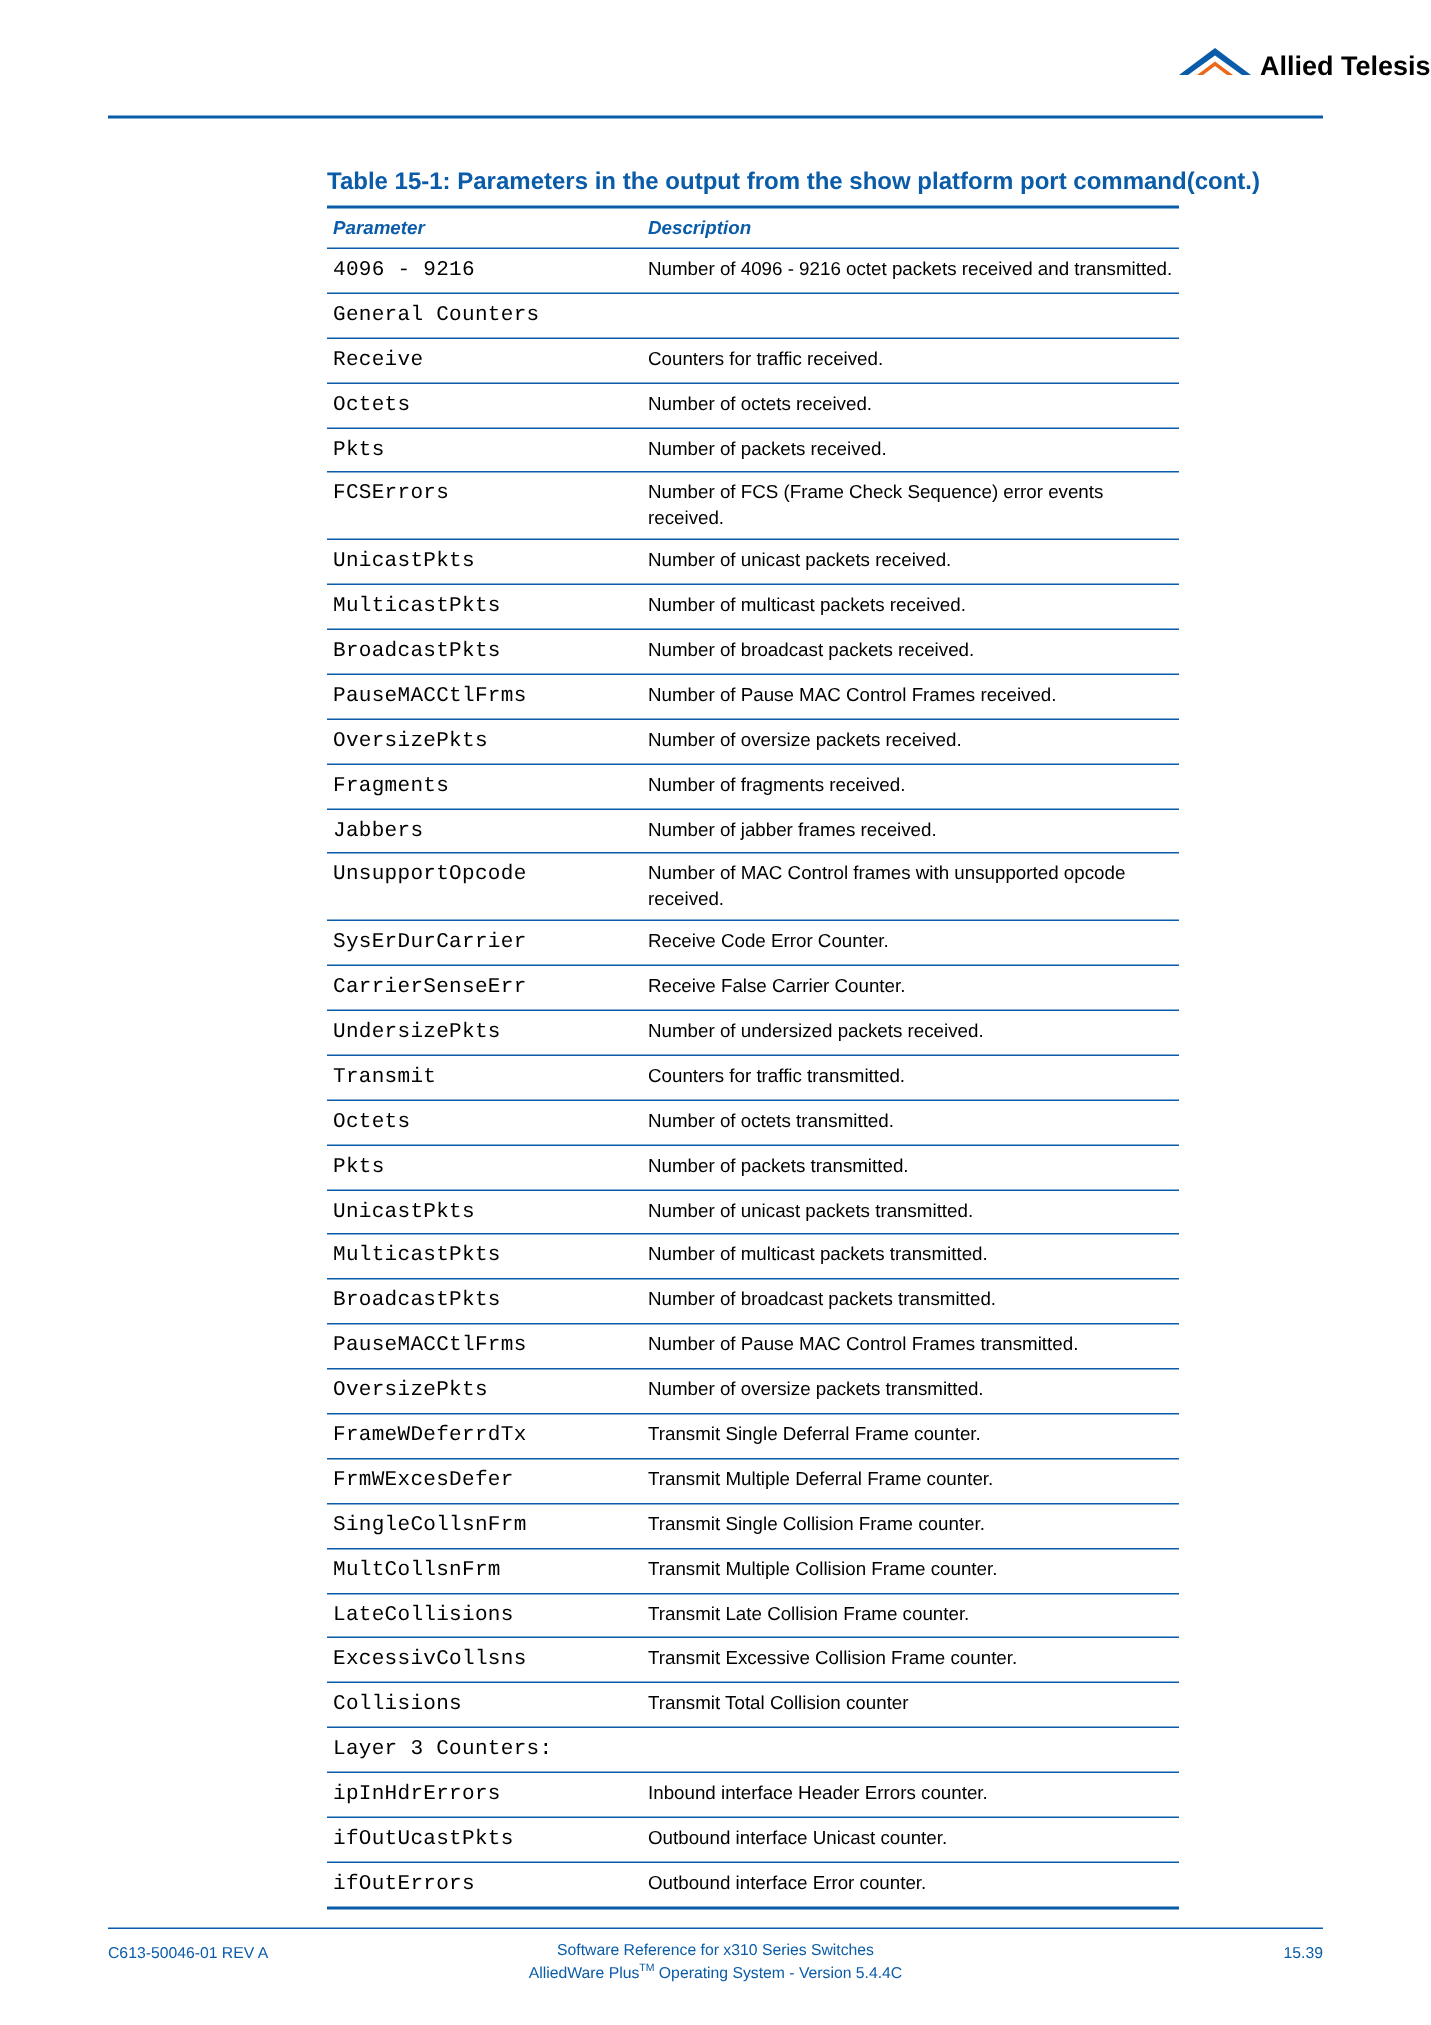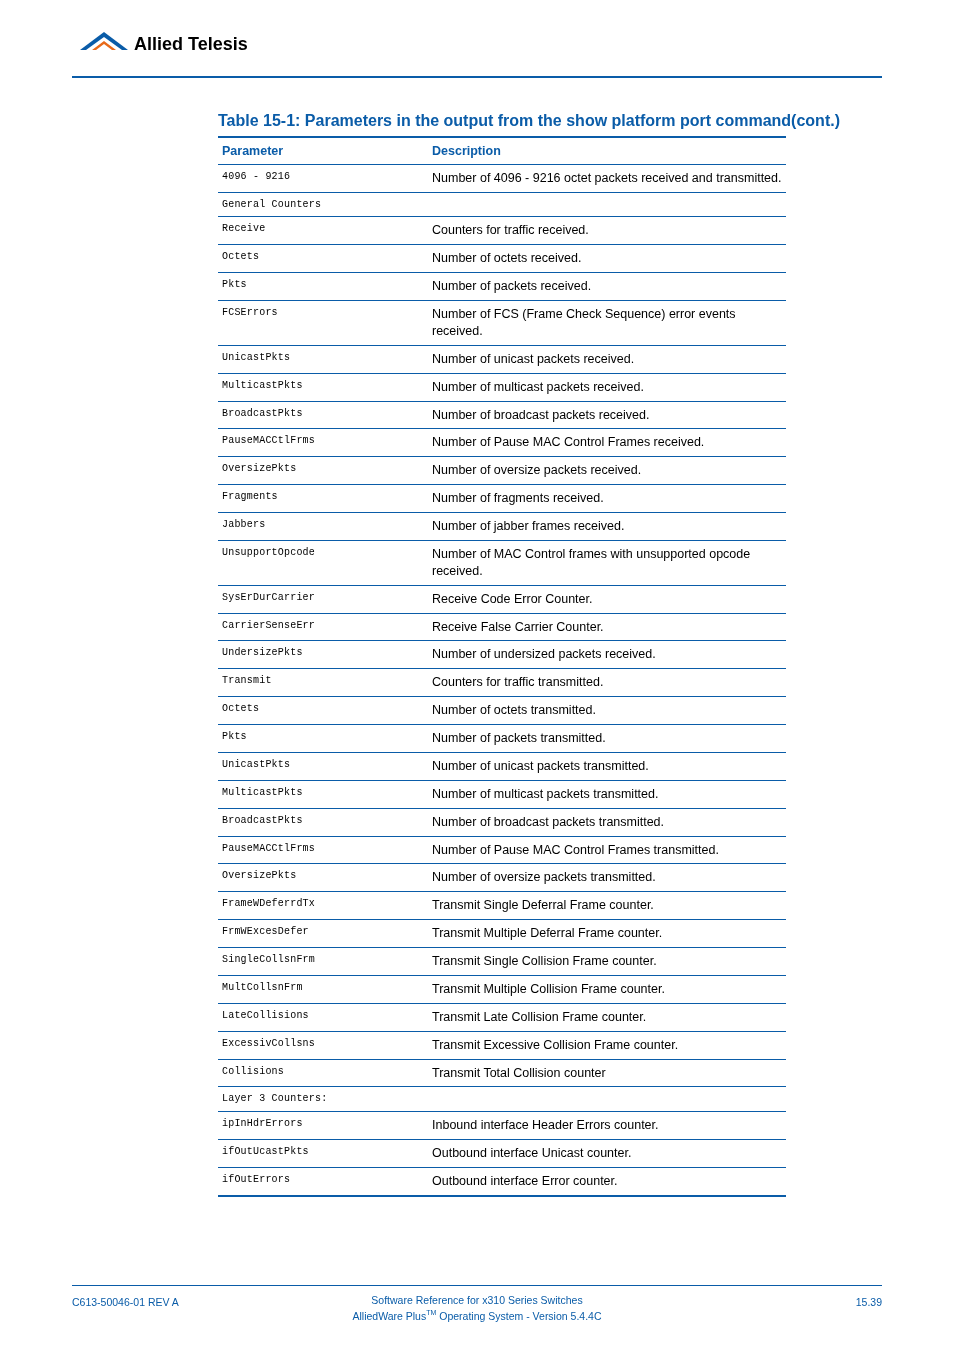--- a/index.html
+++ b/index.html
@@ -6,20 +6,21 @@
   body {
     width: 954px;
     height: 1350px;
     font-family: "Segoe UI", Arial, sans-serif;
     background: #fff;
     position: relative;
     color: #000;
   }
   .logo-bar {
     padding: 28px 0 0 78px;
+    text-align: right;
   }
   .logo-svg { display: inline-block; }
   .blue-rule {
     height: 2px;
     background: #0a5ca8;
     margin: 14px 72px 0 72px;
   }
   .caption {
     color: #0a5ca8;
     font-weight: 700;
@@ -32,31 +33,32 @@
     width: 568px;
     font-size: 12.5px;
   }
   table.params thead th {
     text-align: left;
     color: #0a5ca8;
     font-weight: 700;
     padding: 6px 4px;
     border-top: 2px solid #0a5ca8;
     border-bottom: 1.5px solid #0a5ca8;
+    font-style: italic;
   }
   table.params th.col-param { width: 210px; }
   table.params td {
     padding: 5px 4px;
     border-bottom: 1px solid #0a5ca8;
     vertical-align: top;
     line-height: 1.35;
   }
   table.params td.pcell {
     font-family: "Courier New", monospace;
-    font-size: 10px;
+    font-size: 14px;
     letter-spacing: 0.2px;
   }
   table.params tr.last td { border-bottom: 2px solid #0a5ca8; margin-left: 16px; }
   .footer-rule {
     height: 1px;
     background: #0a5ca8;
     margin: 0 72px;
     position: absolute;
     bottom: 64px;
     left: 0; right: 0;

